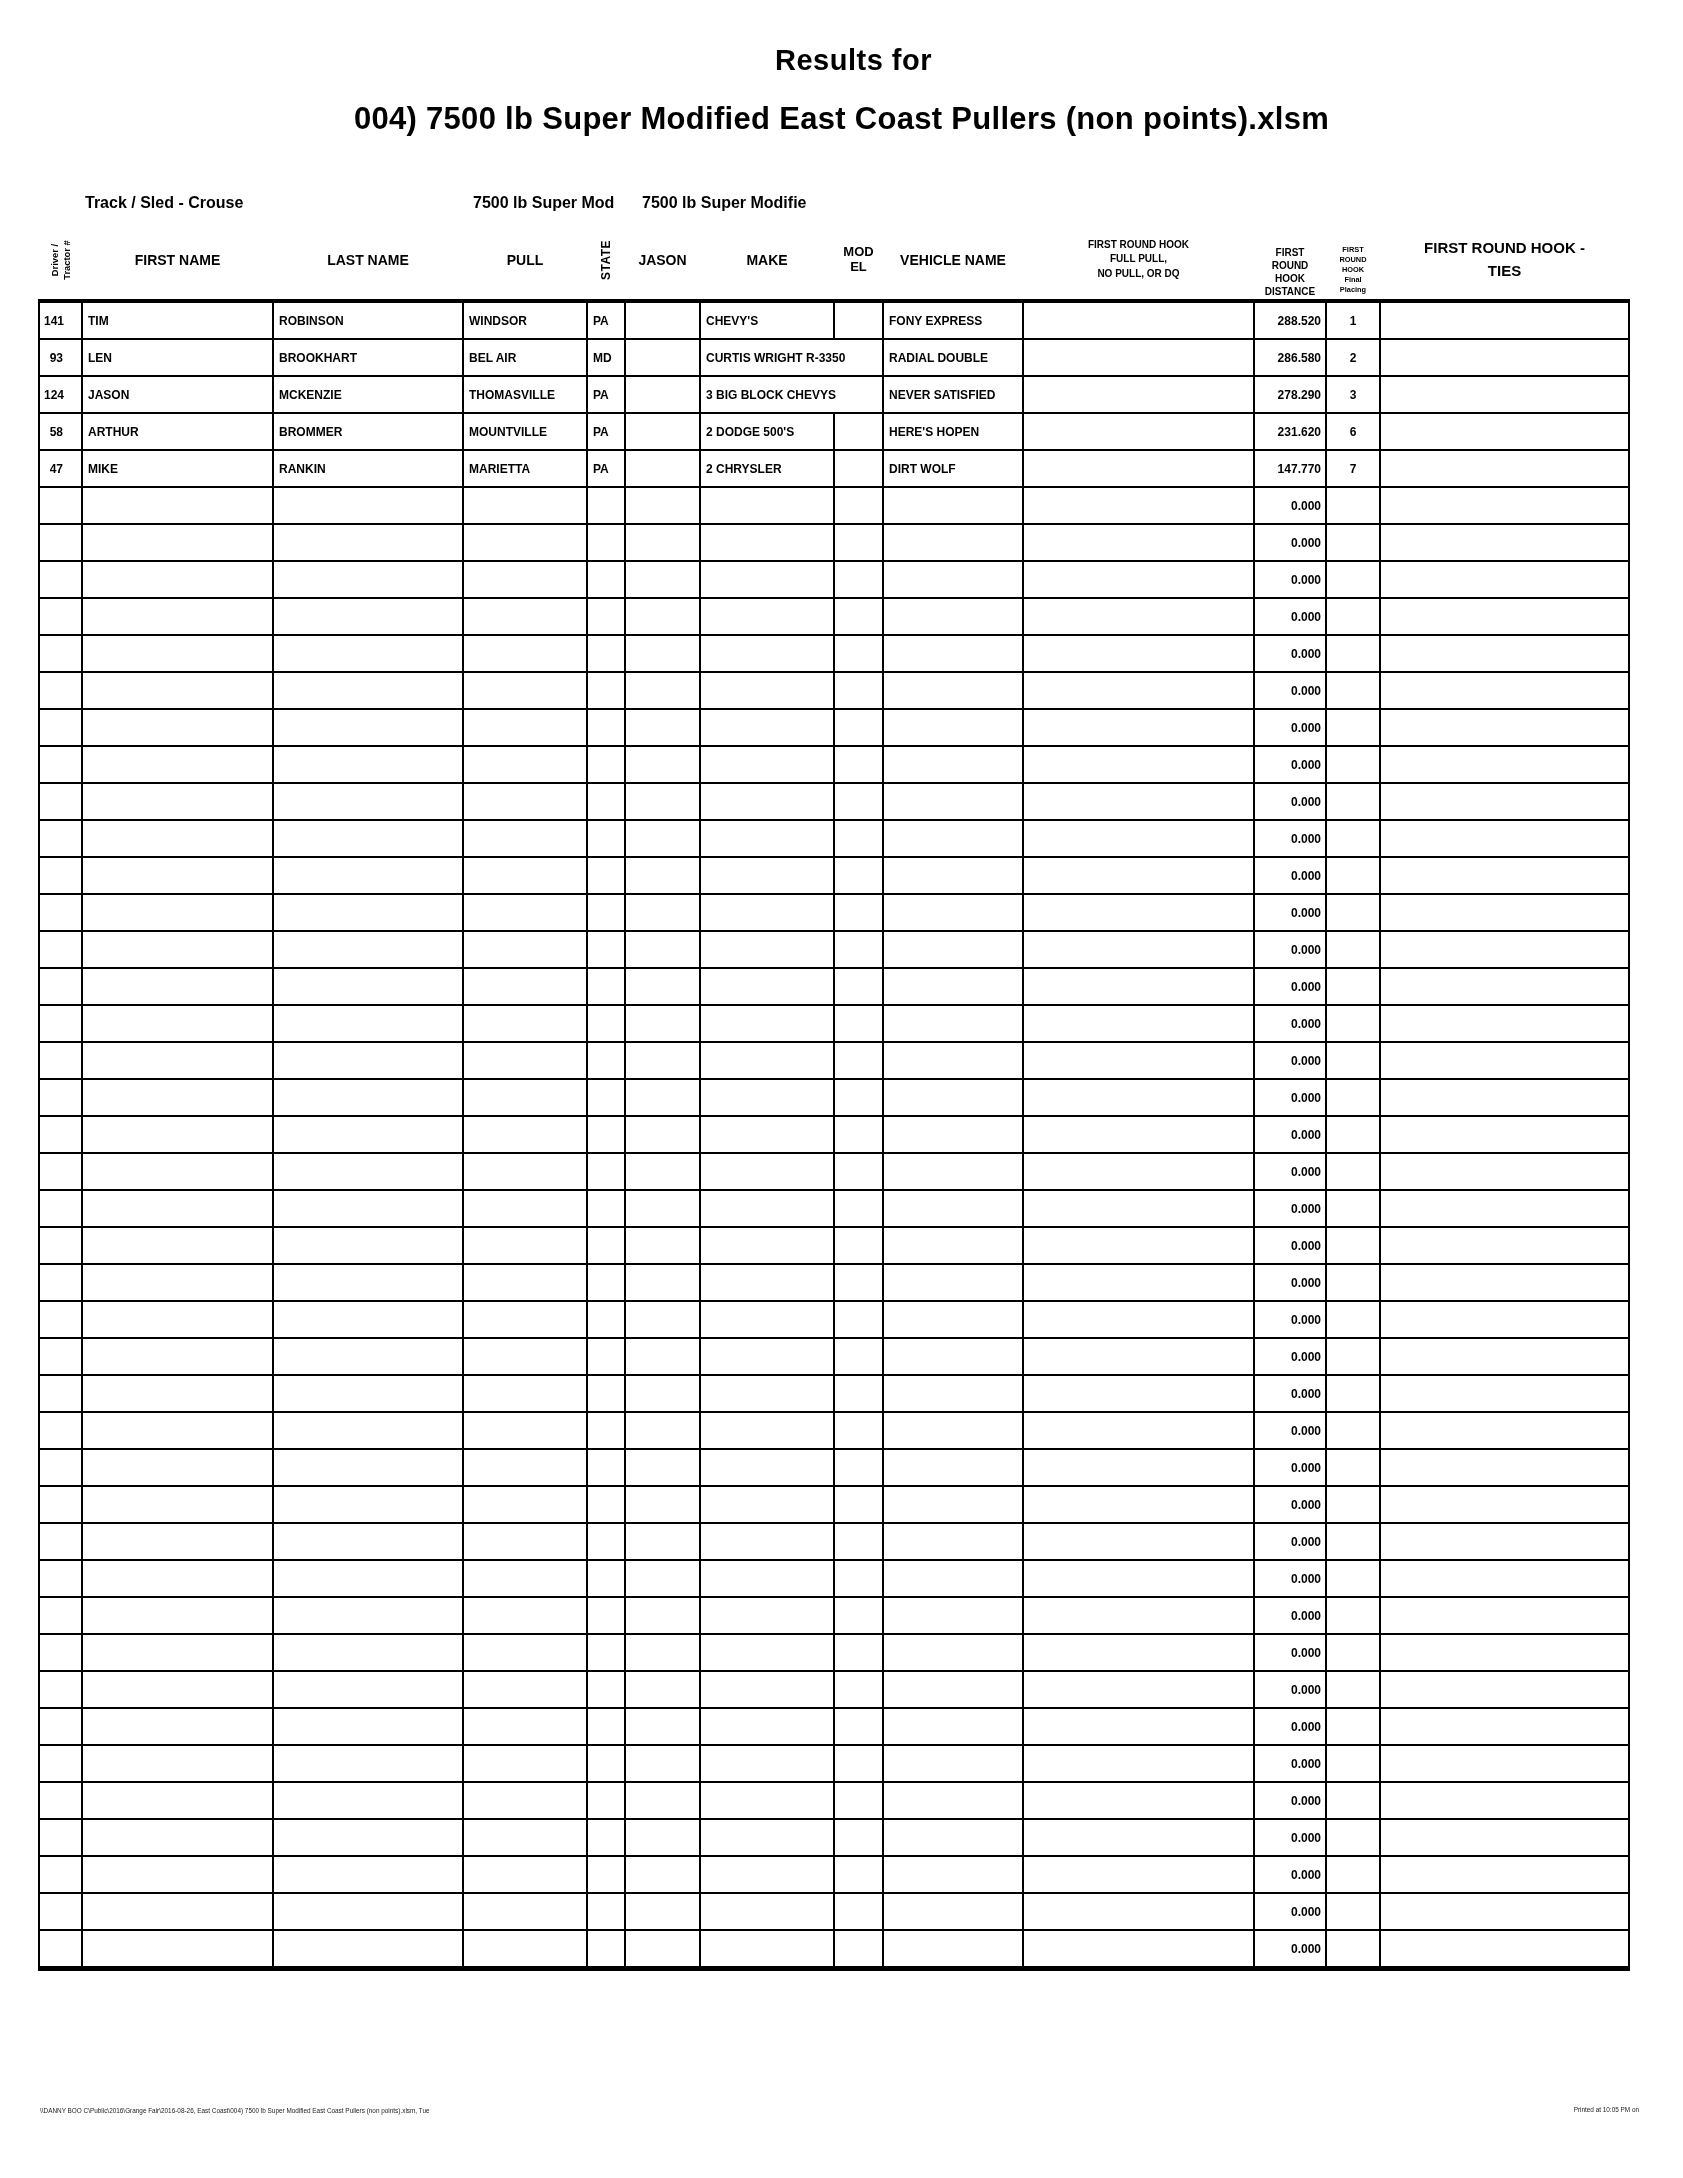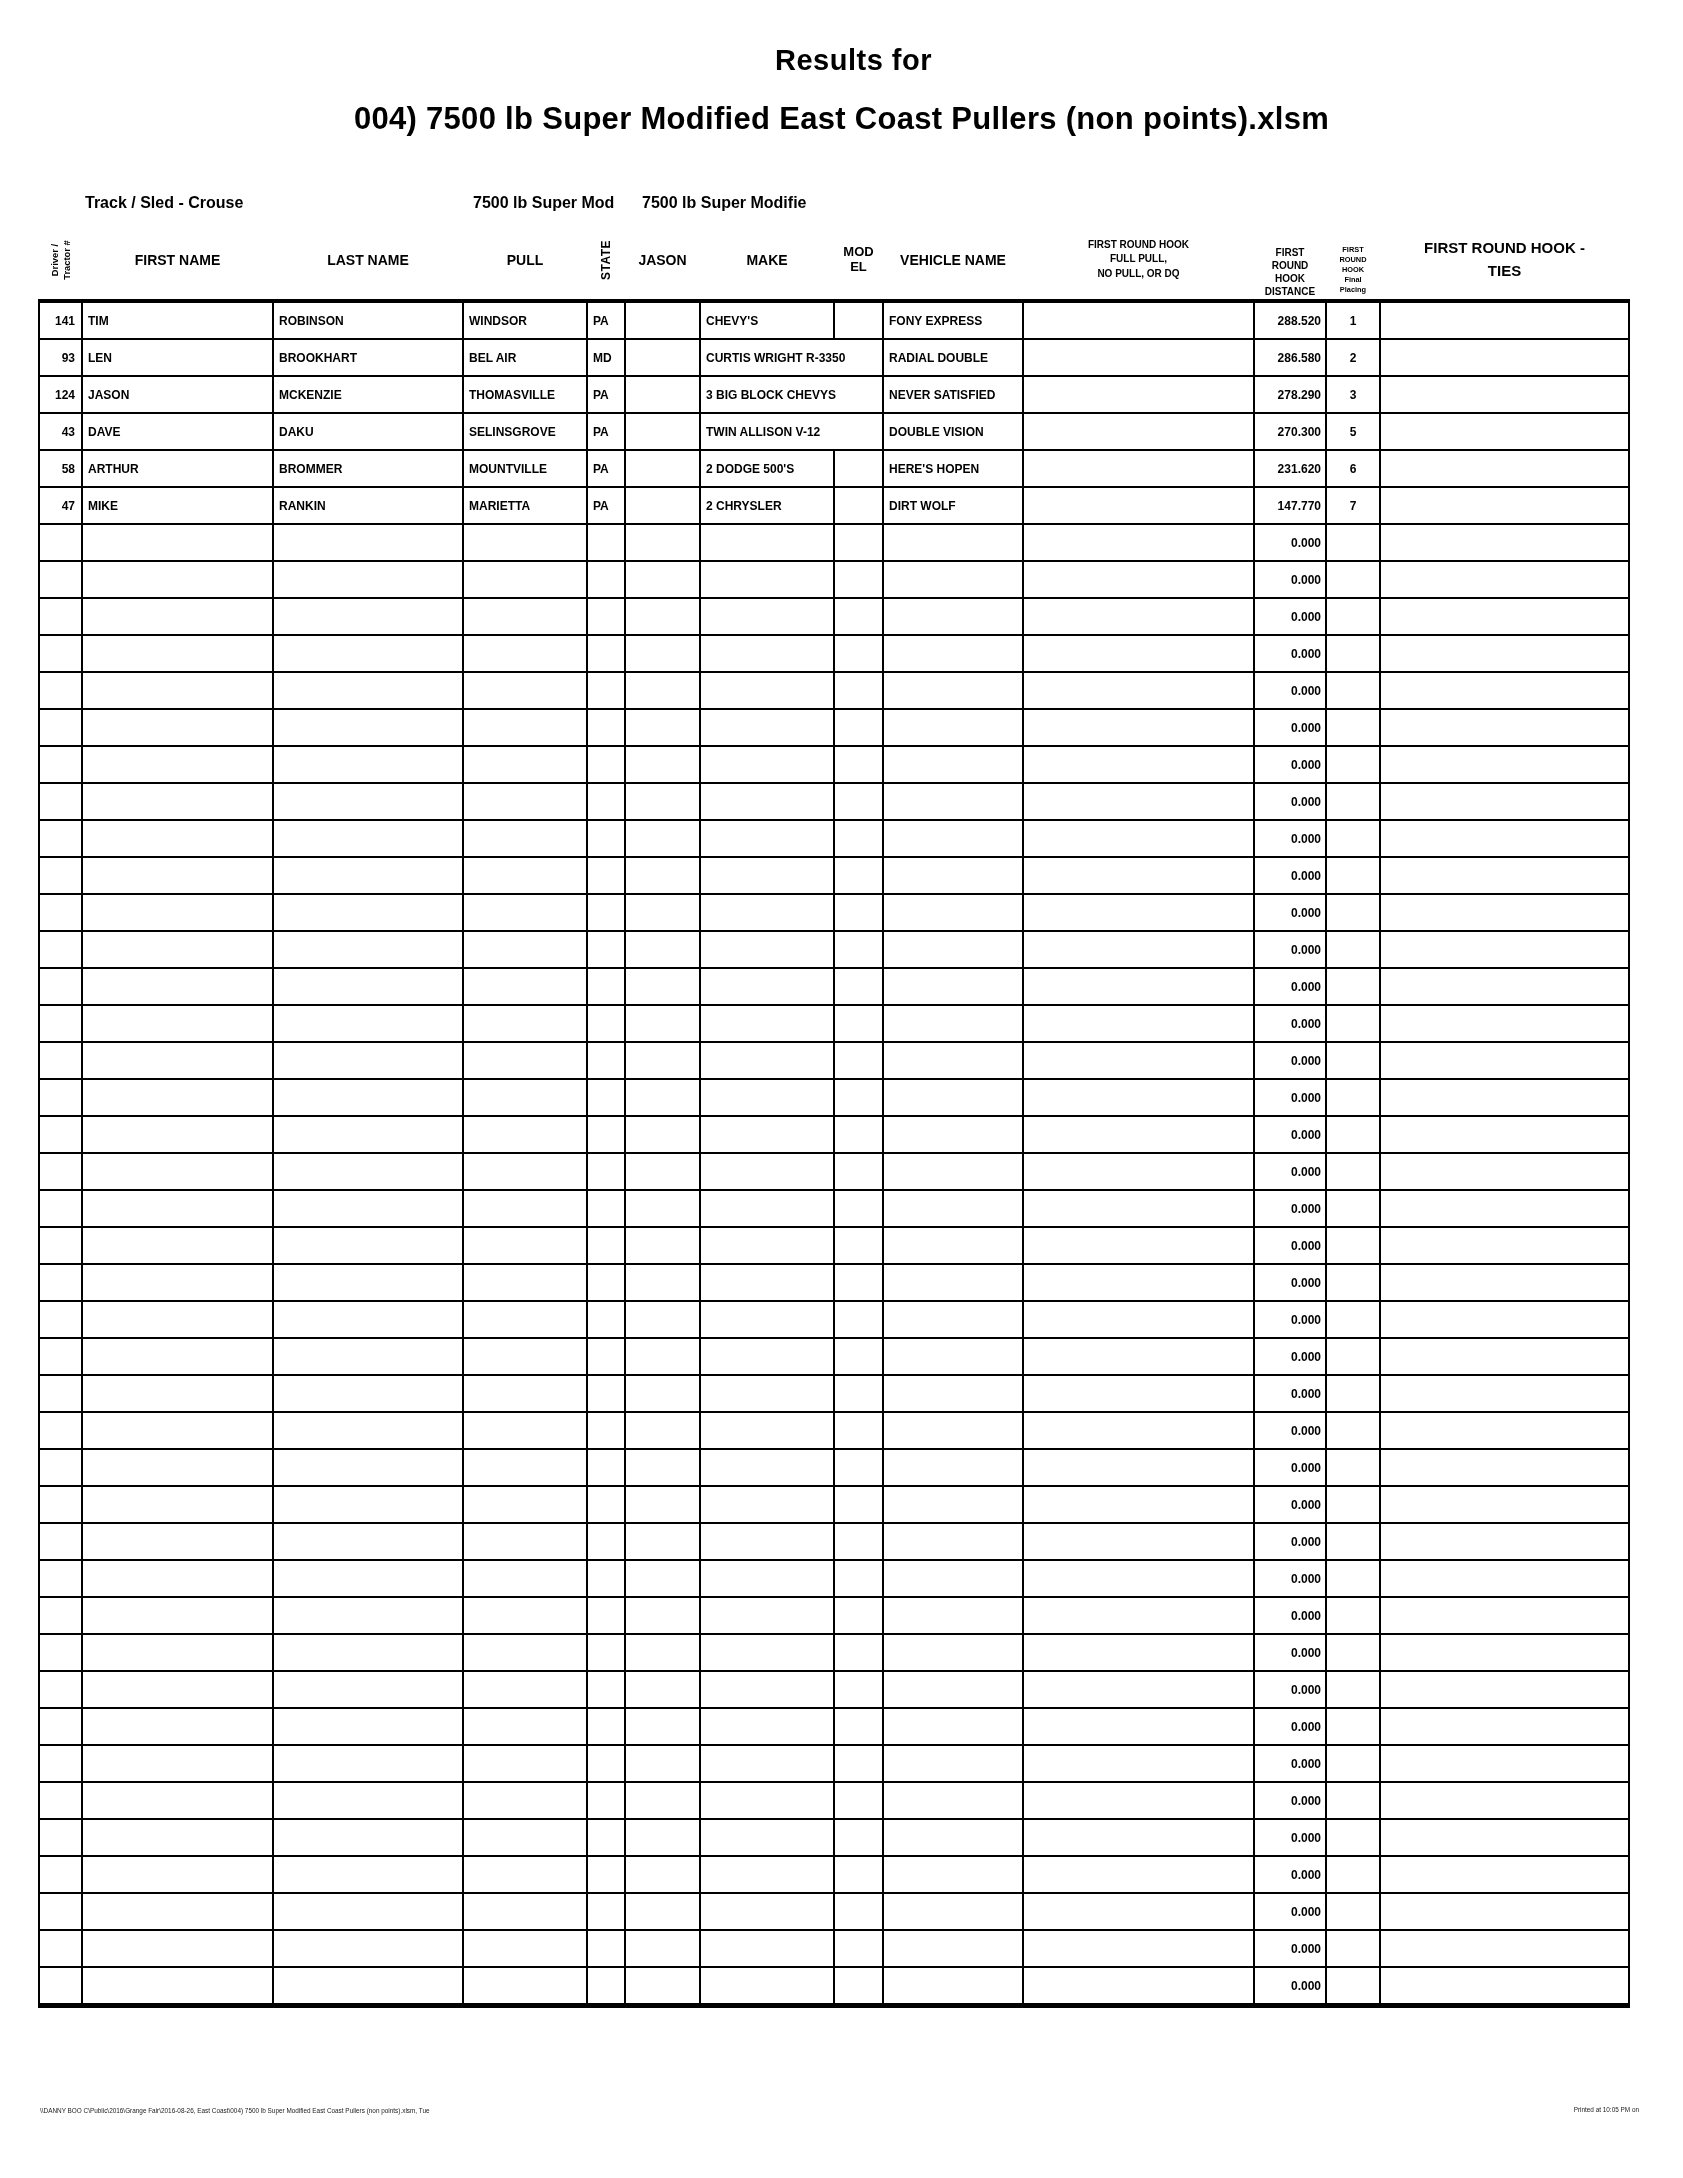--- a/index.html
+++ b/index.html
@@ -29,21 +29,21 @@
        white-space:pre-line;line-height:1.25;text-align:center;}
   .rot-driver{font-size:9.4px;width:89px;}
   .rot-state{font-size:12px;width:59px;letter-spacing:0.5px;}
 
   tbody td{
     border:2px solid #000;height:35px;padding:0 4px;font-size:12px;
     overflow:hidden;white-space:nowrap;vertical-align:middle;font-weight:bold;
   }
   tbody tr:first-child td{border-top:4px solid #000;}
   tbody tr:last-child td{border-bottom:5px solid #000;}
-  .c-num{text-align:right;padding-right:6px;}
+  .c-num{text-align:right;padding-right:18px;}
   .c-txt{text-align:left;padding-left:5px;}
   .c-dist{text-align:right;padding-right:4px;}
   .c-place{text-align:center;}
 
   .footer-left{position:absolute;left:40px;top:2107px;font-size:6.4px;font-weight:normal;color:#222;white-space:nowrap;}
   .footer-right{position:absolute;right:44px;top:2106px;font-size:6.4px;font-weight:normal;color:#222;white-space:nowrap;}
 </style>
 </head>
 <body>
 
@@ -147,34 +147,20 @@
           <td class="c-txt">PA</td>
           <td class="c-txt"></td>
           <td class="c-txt" colspan="2">3 BIG BLOCK CHEVYS</td>
           <td class="c-txt">NEVER SATISFIED</td>
           <td class="c-txt"></td>
           <td class="c-dist">278.290</td>
           <td class="c-place">3</td>
           <td class="c-txt"></td>
         </tr>
         <tr>
-          <td class="c-num">43</td>
-          <td class="c-txt">DAVE</td>
-          <td class="c-txt">DAKU</td>
-          <td class="c-txt">SELINSGROVE</td>
-          <td class="c-txt">PA</td>
-          <td class="c-txt"></td>
-          <td class="c-txt" colspan="2">TWIN ALLISON V-12</td>
-          <td class="c-txt">DOUBLE VISION</td>
-          <td class="c-txt"></td>
-          <td class="c-dist">270.300</td>
-          <td class="c-place">5</td>
-          <td class="c-txt"></td>
-        </tr>
-        <tr>
           <td class="c-num">58</td>
           <td class="c-txt">ARTHUR</td>
           <td class="c-txt">BROMMER</td>
           <td class="c-txt">MOUNTVILLE</td>
           <td class="c-txt">PA</td>
           <td class="c-txt"></td>
           <td class="c-txt">2 DODGE 500'S</td>
           <td class="c-txt"></td>
           <td class="c-txt">HERE'S HOPEN</td>
           <td class="c-txt"></td>

